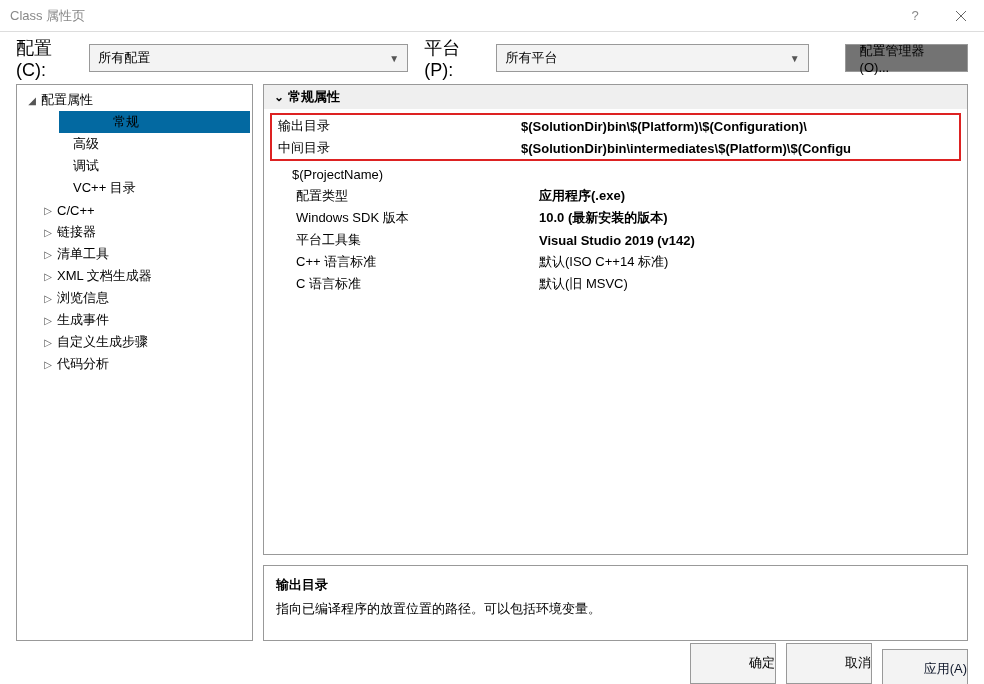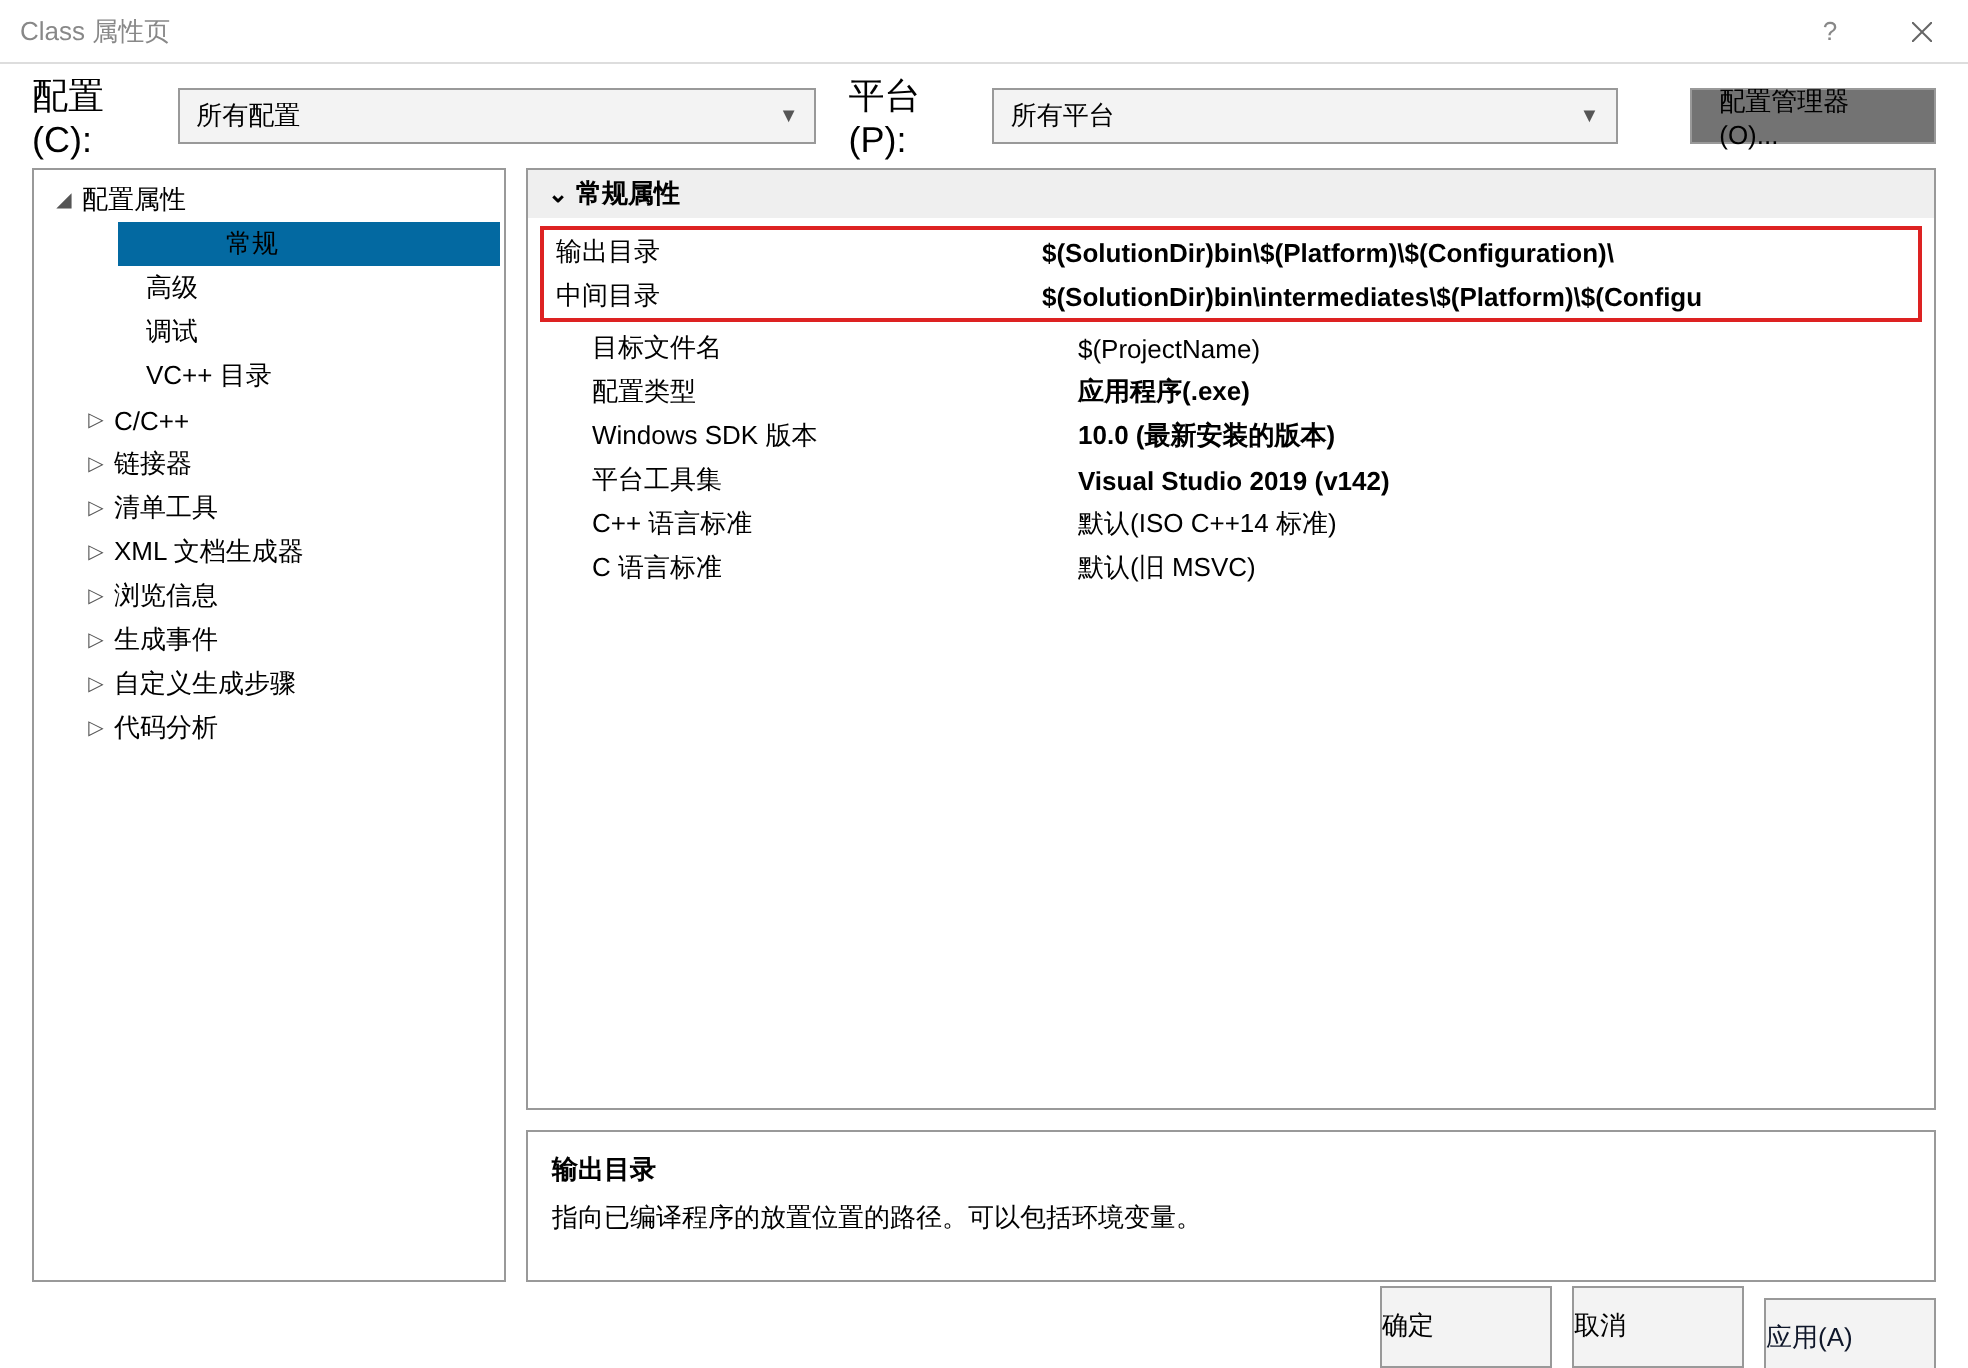--- a/index.html
+++ b/index.html
@@ -39,21 +39,21 @@
   .grid-key { width: 247px; padding-left: 6px; }
   .grid-val { flex: 1; padding-left: 2px; white-space: nowrap; overflow: hidden; }
   .grid-val.bold { font-weight: bold; }
   .grid-plain-rows { margin: 2px 6px 0 6px; }
   .grid-plain-rows .grid-row { margin-left: 20px; }
 
   .helpbox { border: 1px solid #999; height: 76px; padding: 10px 12px; }
   .help-title { font-weight: bold; margin-bottom: 6px; }
 
   .footer { position: absolute; bottom: 0; left: 0; right: 0; height: 42px; display: flex; align-items: center; justify-content: flex-end; padding-right: 16px; gap: 10px; border-top: 0; }
-  .footer-btn { width: 86px; height: 41px; border: 1px solid #999; background: #f3f3f3; display: flex; align-items: center; justify-content: flex-start; }
+  .footer-btn { width: 86px; height: 41px; border: 1px solid #999; background: #f3f3f3; display: flex; align-items: center; justify-content: flex-end; }
   .footer-btn.disabled { color: #0f172a; margin-top: 12px; }
 </style>
 </head>
 <body>
 
 <div class="titlebar">
   <span class="titlebar-text">Class 属性页</span>
   <div class="titlebar-btn">?</div>
   <div class="titlebar-btn">
     <svg viewBox="0 0 10 10">
@@ -147,21 +147,20 @@
             <div class="grid-key">输出目录</div>
             <div class="grid-val bold">$(SolutionDir)bin\$(Platform)\$(Configuration)\</div>
           </div>
           <div class="grid-row">
             <div class="grid-key">中间目录</div>
             <div class="grid-val bold">$(SolutionDir)bin\intermediates\$(Platform)\$(Configu</div>
           </div>
         </div>
       <div class="grid-plain-rows" id="prows">
           <div class="grid-row">
-            <div class="grid-key">目标文件名</div>
             <div class="grid-val">$(ProjectName)</div>
           </div>
           <div class="grid-row">
             <div class="grid-key">配置类型</div>
             <div class="grid-val bold">应用程序(.exe)</div>
           </div>
           <div class="grid-row">
             <div class="grid-key">Windows SDK 版本</div>
             <div class="grid-val bold">10.0 (最新安装的版本)</div>
           </div>

